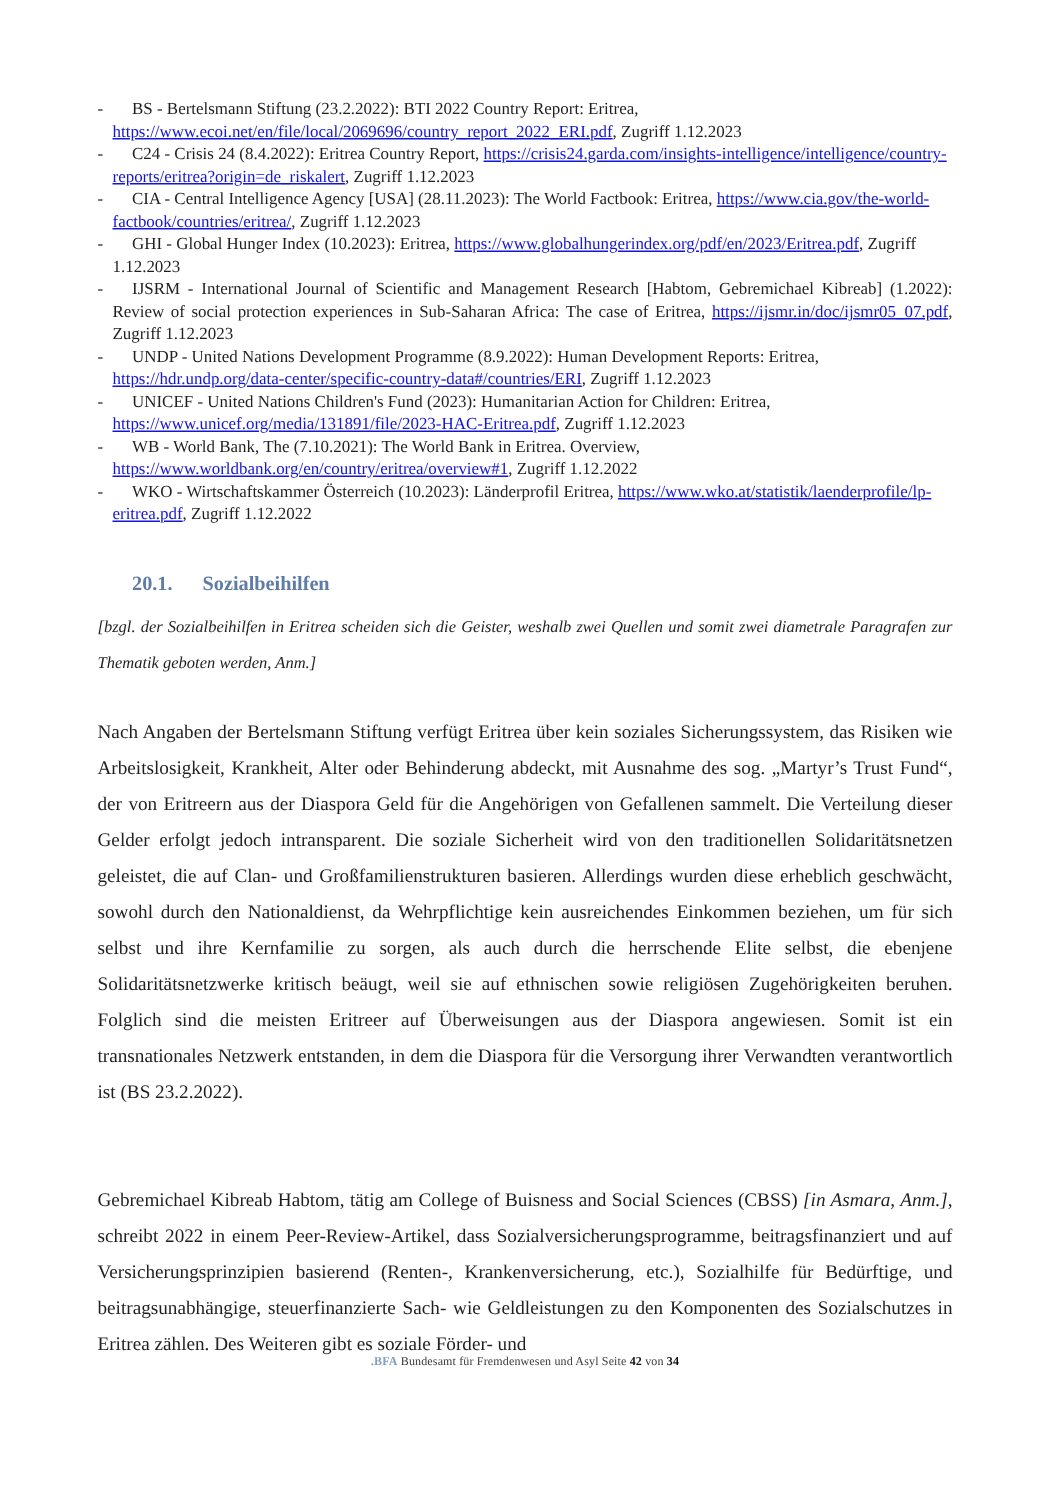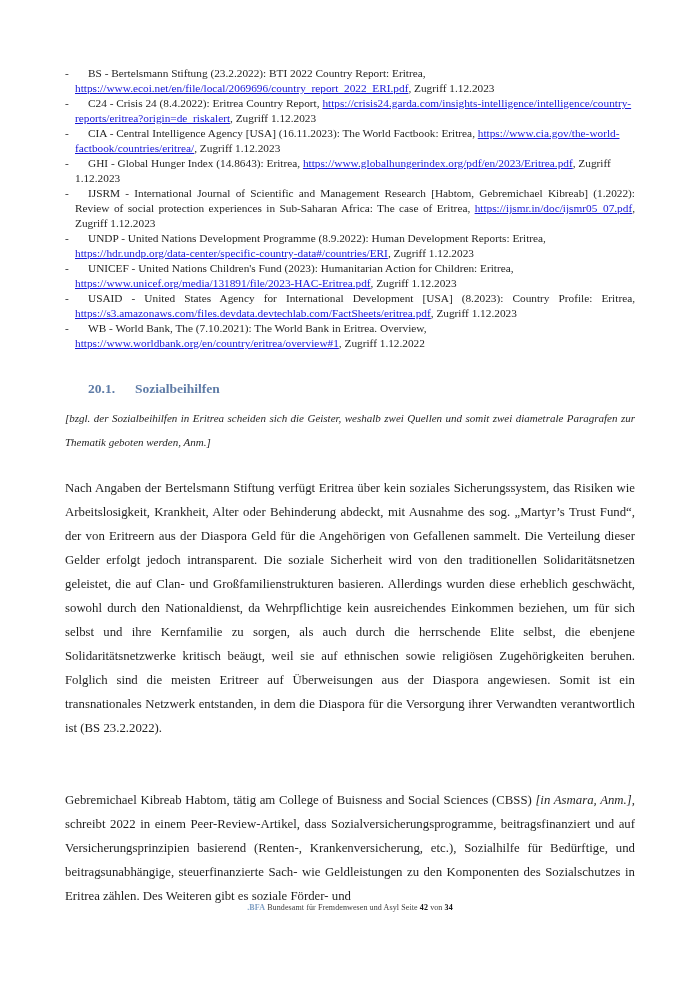--- a/index.html
+++ b/index.html
@@ -79,27 +79,27 @@
 </style>
 </head>
 <body>
 
 <div class="page">
   <div class="content">
 
     <div class="bib" id="bib-list">
         <div class="bib-item"><span>BS - Bertelsmann Stiftung (23.2.2022): BTI 2022 Country Report: Eritrea, </span><a href="#">https://www.ecoi.net/en/file/local/2069696/country_report_2022_ERI.pdf</a><span>, Zugriff 1.12.2023</span></div>
         <div class="bib-item"><span>C24 - Crisis 24 (8.4.2022): Eritrea Country Report, </span><a href="#">https://crisis24.garda.com/insights-intelligence/intelligence/country-reports/eritrea?origin=de_riskalert</a><span>, Zugriff 1.12.2023</span></div>
-        <div class="bib-item"><span>CIA - Central Intelligence Agency [USA] (16.11.2023): The World Factbook: Eritrea, </span><a href="#">https://www.cia.gov/the-world-factbook/countries/eritrea/</a><span>, Zugriff 1.12.2023</span></div>
-        <div class="bib-item"><span>GHI - Global Hunger Index (14.8643): Eritrea, </span><a href="#">https://www.globalhungerindex.org/pdf/en/2023/Eritrea.pdf</a><span>, Zugriff 1.12.2023</span></div>
+        <div class="bib-item"><span>CIA - Central Intelligence Agency [USA] (28.11.2023): The World Factbook: Eritrea, </span><a href="#">https://www.cia.gov/the-world-factbook/countries/eritrea/</a><span>, Zugriff 1.12.2023</span></div>
+        <div class="bib-item"><span>GHI - Global Hunger Index (10.2023): Eritrea, </span><a href="#">https://www.globalhungerindex.org/pdf/en/2023/Eritrea.pdf</a><span>, Zugriff 1.12.2023</span></div>
         <div class="bib-item justify"><span>IJSRM - International Journal of Scientific and Management Research [Habtom, Gebremichael Kibreab] (1.2022): Review of social protection experiences in Sub-Saharan Africa: The case of Eritrea, </span><a href="#">https://ijsmr.in/doc/ijsmr05_07.pdf</a><span>, Zugriff 1.12.2023</span></div>
         <div class="bib-item"><span>UNDP - United Nations Development Programme (8.9.2022): Human Development Reports: Eritrea, </span><a href="#">https://hdr.undp.org/data-center/specific-country-data#/countries/ERI</a><span>, Zugriff 1.12.2023</span></div>
         <div class="bib-item"><span>UNICEF - United Nations Children's Fund (2023): Humanitarian Action for Children: Eritrea, </span><a href="#">https://www.unicef.org/media/131891/file/2023-HAC-Eritrea.pdf</a><span>, Zugriff 1.12.2023</span></div>
-        <div class="bib-item justify"><span>USAID - United States Agency for International Development [USA] (8.2023): Country Profile: Eritrea, </span><a href="#">https://s3.amazonaws.com/files.devdata.devtechlab.com/FactSheets/eritrea.pdf</a><span>, Zugriff 1.12.2023</span></div>
         <div class="bib-item"><span>WB - World Bank, The (7.10.2021): The World Bank in Eritrea. Overview, </span><a href="#">https://www.worldbank.org/en/country/eritrea/overview#1</a><span>, Zugriff 1.12.2022</span></div>
+        <div class="bib-item"><span>WKO - Wirtschaftskammer Österreich (10.2023): Länderprofil Eritrea, </span><a href="#">https://www.wko.at/statistik/laenderprofile/lp-eritrea.pdf</a><span>, Zugriff 1.12.2022</span></div>
       </div>
 
     <h2 class="heading"><span class="hnum">20.1.</span><span>Sozialbeihilfen</span></h2>
 
     <p class="note">[bzgl. der Sozialbeihilfen in Eritrea scheiden sich die Geister, weshalb zwei Quellen und somit zwei diametrale Paragrafen zur Thematik geboten werden, Anm.]</p>
 
     <div id="body-paragraphs">
         <p class="body-para"><span>Nach Angaben der Bertelsmann Stiftung verfügt Eritrea über kein soziales Sicherungssystem, das Risiken wie Arbeitslosigkeit, Krankheit, Alter oder Behinderung abdeckt, mit Ausnahme des sog. „Martyr’s Trust Fund“, der von Eritreern aus der Diaspora Geld für die Angehörigen von Gefallenen sammelt. Die Verteilung dieser Gelder erfolgt jedoch intransparent. Die soziale Sicherheit wird von den traditionellen Solidaritätsnetzen geleistet, die auf Clan- und Großfamilienstrukturen basieren. Allerdings wurden diese erheblich geschwächt, sowohl durch den Nationaldienst, da Wehrpflichtige kein ausreichendes Einkommen beziehen, um für sich selbst und ihre Kernfamilie zu sorgen, als auch durch die herrschende Elite selbst, die ebenjene Solidaritätsnetzwerke kritisch beäugt, weil sie auf ethnischen sowie religiösen Zugehörigkeiten beruhen. Folglich sind die meisten Eritreer auf Überweisungen aus der Diaspora angewiesen. Somit ist ein transnationales Netzwerk entstanden, in dem die Diaspora für die Versorgung ihrer Verwandten verantwortlich ist (BS 23.2.2022).</span></p>
         <p class="body-para"><span>Gebremichael Kibreab Habtom, tätig am College of Buisness and Social Sciences (CBSS) </span><span class="italic">[in Asmara, Anm.]</span><span>, schreibt 2022 in einem Peer-Review-Artikel, dass Sozialversicherungsprogramme, beitragsfinanziert und auf Versicherungsprinzipien basierend (Renten-, Krankenversicherung, etc.), Sozialhilfe für Bedürftige, und beitragsunabhängige, steuerfinanzierte Sach- wie Geldleistungen zu den Komponenten des Sozialschutzes in Eritrea zählen. Des Weiteren gibt es soziale Förder- und</span></p>
       </div>

